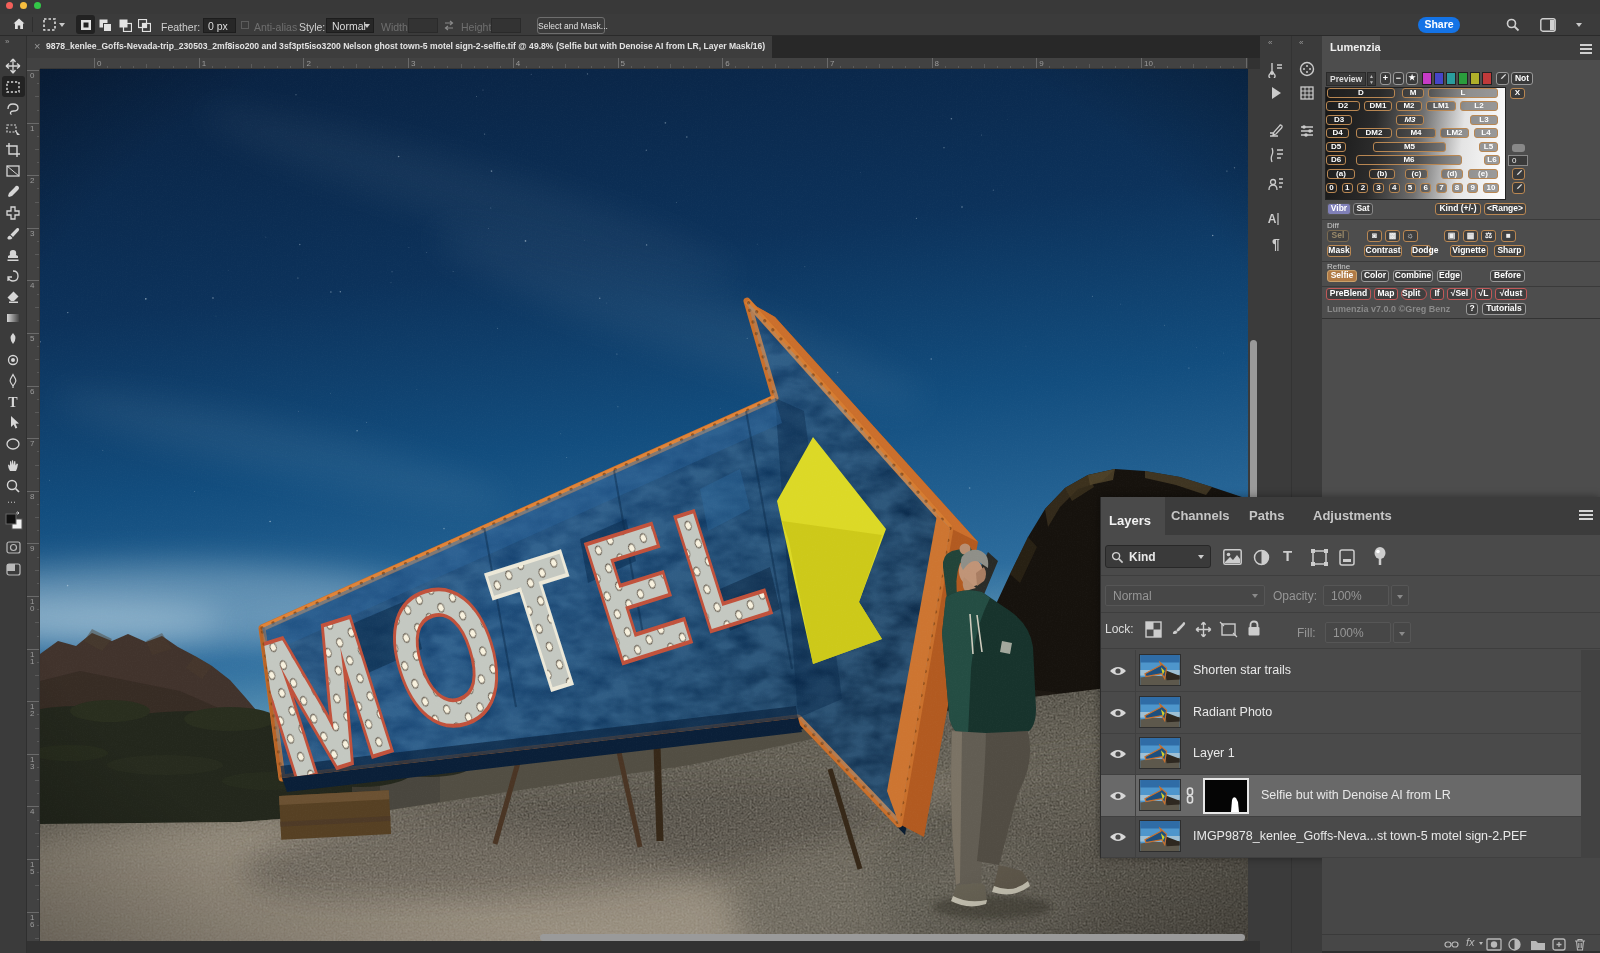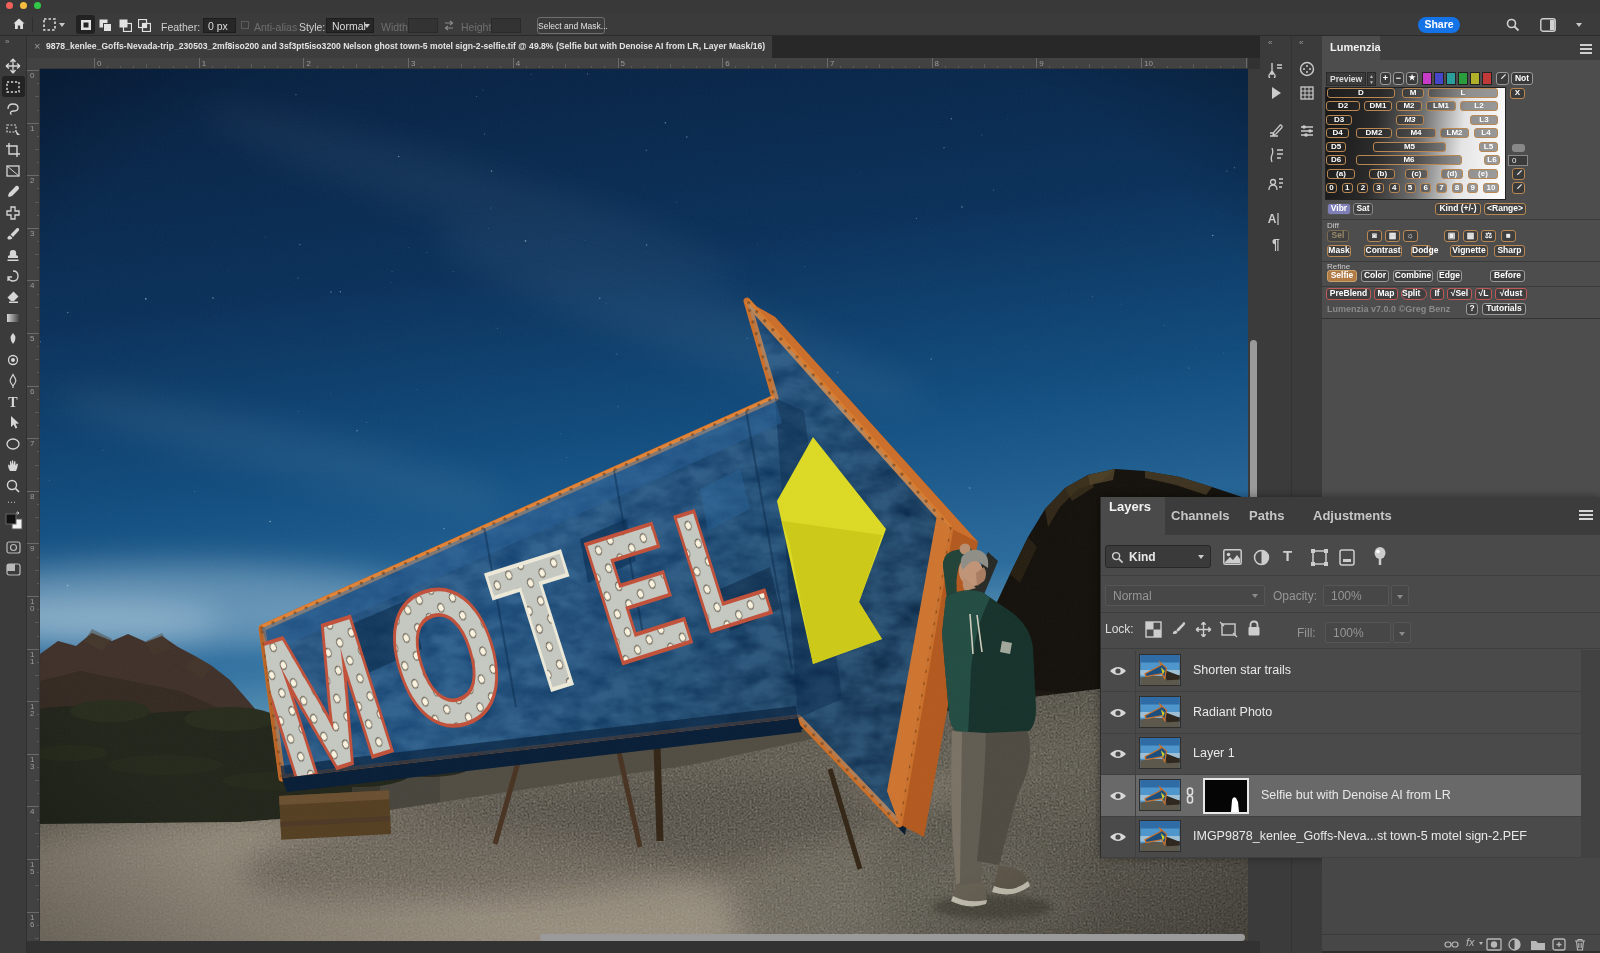--- a/index.html
+++ b/index.html
@@ -835,21 +835,21 @@
         <div class="abs" style="left:173px;top:252px;width:32px;height:12px;background:#3f3f3f;border:1.5px solid #c05858;border-radius:3px;color:#fff;font-size:8.5px;font-weight:bold;text-align:center;line-height:9px;">√dust</div>
         <div class="abs" style="left:5px;top:268px;color:#8a8a8a;font-size:9px;font-weight:bold;">Lumenzia v7.0.0 ©Greg Benz</div>
         <div class="abs" style="left:144px;top:267px;width:12px;height:12px;background:#3f3f3f;border:1.5px solid #999;border-radius:3px;color:#fff;font-size:8.5px;font-weight:bold;text-align:center;line-height:9px;">?</div>
         <div class="abs" style="left:160px;top:267px;width:44px;height:12px;background:#3f3f3f;border:1.5px solid #999;border-radius:3px;color:#fff;font-size:8.5px;font-weight:bold;text-align:center;line-height:9px;">Tutorials</div>
         <div class="abs" style="left:0px;top:282px;width:278px;height:1px;background:#333;"></div>
       </div>
   </div>
 
   <div class="abs" id="layerspanel" style="left:1100px;top:497px;width:500px;height:361px;background:#4a4a4a;border-left:1px solid #2c2c2c;box-shadow:0 0 8px rgba(0,0,0,0.4);">
     <div class="abs" style="left:0;top:0;width:500px;height:38px;background:#3c3c3c;">
-      <div class="abs" style="left:0;top:0;width:64px;height:38px;background:#4a4a4a;color:#f2f2f2;font-size:13px;font-weight:bold;padding:2px 0 0 8px;">Layers</div>
+      <div class="abs" style="left:0;top:0;width:64px;height:38px;background:#4a4a4a;color:#f2f2f2;font-size:13px;font-weight:bold;padding:16px 0 0 8px;">Layers</div>
       <div class="abs" style="left:70px;top:11px;color:#c6c6c6;font-size:13px;font-weight:bold;">Channels</div>
       <div class="abs" style="left:148px;top:11px;color:#c6c6c6;font-size:13px;font-weight:bold;">Paths</div>
       <div class="abs" style="left:212px;top:11px;color:#c6c6c6;font-size:13px;font-weight:bold;">Adjustments</div>
       <div class="abs" style="left:478px;top:13px;width:14px;height:2px;background:#d5d5d5;box-shadow:0 4px 0 #d5d5d5, 0 8px 0 #d5d5d5;"></div>
     </div>
     <div id="layers-body">
         <div class="abs" style="left:4px;top:48px;width:106px;height:23px;background:#3a3a3a;border:1px solid #282828;border-radius:3px;">
           <svg class="abs" style="left:5px;top:5px;" width="13" height="13" viewBox="0 0 14 14">
             <circle cx="5.5" cy="5.5" r="3.8" fill="none" stroke="#cfcfcf" stroke-width="1.5"></circle>
             <path d="M8.5 8.5 L12.5 12.5" stroke="#cfcfcf" stroke-width="1.7"></path>

